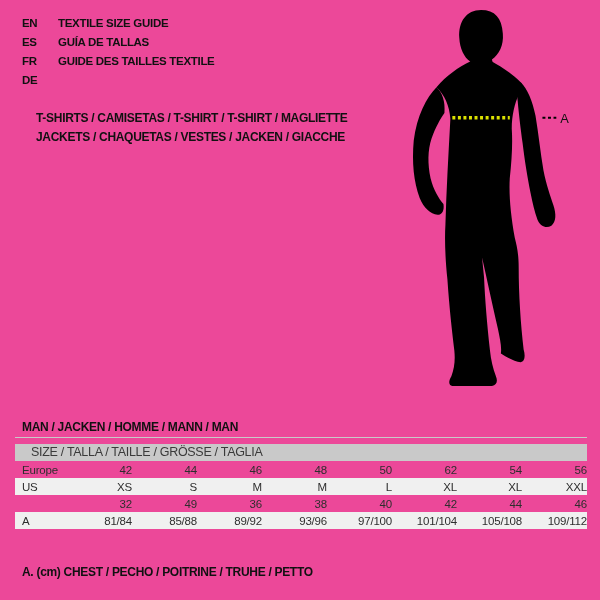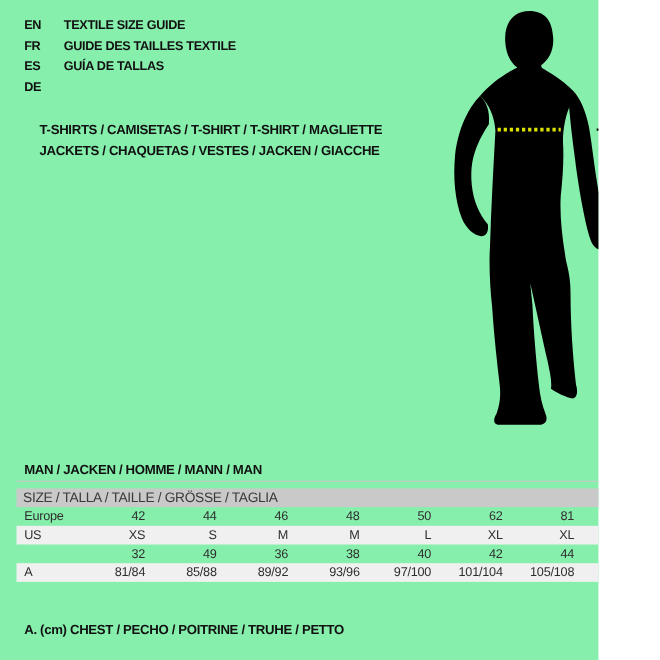--- a/index.html
+++ b/index.html
@@ -1,60 +1,60 @@
 <!DOCTYPE html>
 <html><head>
 <meta charset="utf-8">
 <style>
   html,body{margin:0;padding:0;background:#ffffff;}
   .canvas{
-    position:relative;width:544px;height:600px;background:#86efac;overflow:hidden;
+    position:relative;width:600px;height:600px;background:#ec4899;overflow:hidden;
     font-family:"Liberation Sans","DejaVu Sans",sans-serif;color:#111;
   }
   
   .lang-block{position:absolute;left:22px;top:13px;}
   .lang-row{display:flex;height:19px;align-items:center;}
   .lang-code{width:36px;font-size:11.5px;font-weight:700;letter-spacing:-0.3px;}
   .lang-title{font-size:11.5px;font-weight:700;letter-spacing:-0.3px;white-space:nowrap;}
   
   .cat-block{position:absolute;left:36px;top:109px;}
   .cat-line{height:19px;line-height:19px;font-size:12px;font-weight:700;letter-spacing:-0.3px;white-space:nowrap;}
   
   .figure-wrap{position:absolute;left:400px;top:2px;width:175px;height:396px;}
   
   .section-title{position:absolute;left:22px;top:420px;font-size:12px;font-weight:700;letter-spacing:-0.3px;}
   
   .size-table{position:absolute;left:15px;top:437px;width:572px;}
   .size-table .topline{height:0;border-top:1px solid #c9c9c9;margin-bottom:6px;}
   .thead{height:17px;line-height:17px;background:#c9c9c9;color:#3a3a3a;
-         font-size:12.5px;letter-spacing:-0.3px;padding-left:6px;box-sizing:border-box;}
+         font-size:12.5px;letter-spacing:-0.3px;padding-left:16px;box-sizing:border-box;}
   .trow{display:flex;height:17px;align-items:center;font-size:11.5px;color:#2e2e2e;letter-spacing:-0.2px;}
   .trow.alt{background:#f0f0f0;}
   .tlabel{width:52px;padding-left:7px;box-sizing:border-box;}
   .tcell{flex:1;text-align:right;}
   
   .footnote{position:absolute;left:22px;top:546px;font-size:12px;font-weight:700;letter-spacing:-0.3px;margin-top:19px;}
 </style>
 </head>
 <body>
 
 <div class="canvas">
 
   <div class="lang-block">
     <div class="lang-row">
       <span class="lang-code">EN</span>
       <span class="lang-title">TEXTILE SIZE GUIDE</span>
     </div>
     <div class="lang-row">
+      <span class="lang-code">ES</span>
+      <span class="lang-title">GUÍA DE TALLAS</span>
+    </div>
+    <div class="lang-row">
       <span class="lang-code">FR</span>
       <span class="lang-title">GUIDE DES TAILLES TEXTILE</span>
-    </div>
-    <div class="lang-row">
-      <span class="lang-code">ES</span>
-      <span class="lang-title">GUÍA DE TALLAS</span>
     </div>
     <div class="lang-row">
       <span class="lang-code">DE</span>
     </div>
   </div>
 
   <div class="cat-block">
     <div class="cat-line">T-SHIRTS / CAMISETAS / T-SHIRT / T-SHIRT / MAGLIETTE</div>
     <div class="cat-line">JACKETS / CHAQUETAS / VESTES / JACKEN / GIACCHE</div>
   </div>
@@ -128,21 +128,21 @@
     <div class="thead">SIZE / TALLA / TAILLE / GRÖSSE / TAGLIA</div>
 
     <div class="trow">
       <span class="tlabel">Europe</span>
       <span class="tcell">42</span>
       <span class="tcell">44</span>
       <span class="tcell">46</span>
       <span class="tcell">48</span>
       <span class="tcell">50</span>
       <span class="tcell">62</span>
-      <span class="tcell">81</span>
+      <span class="tcell">54</span>
       <span class="tcell">56</span>
     </div>
 
     <div class="trow alt">
       <span class="tlabel">US</span>
       <span class="tcell">XS</span>
       <span class="tcell">S</span>
       <span class="tcell">M</span>
       <span class="tcell">M</span>
       <span class="tcell">L</span>

